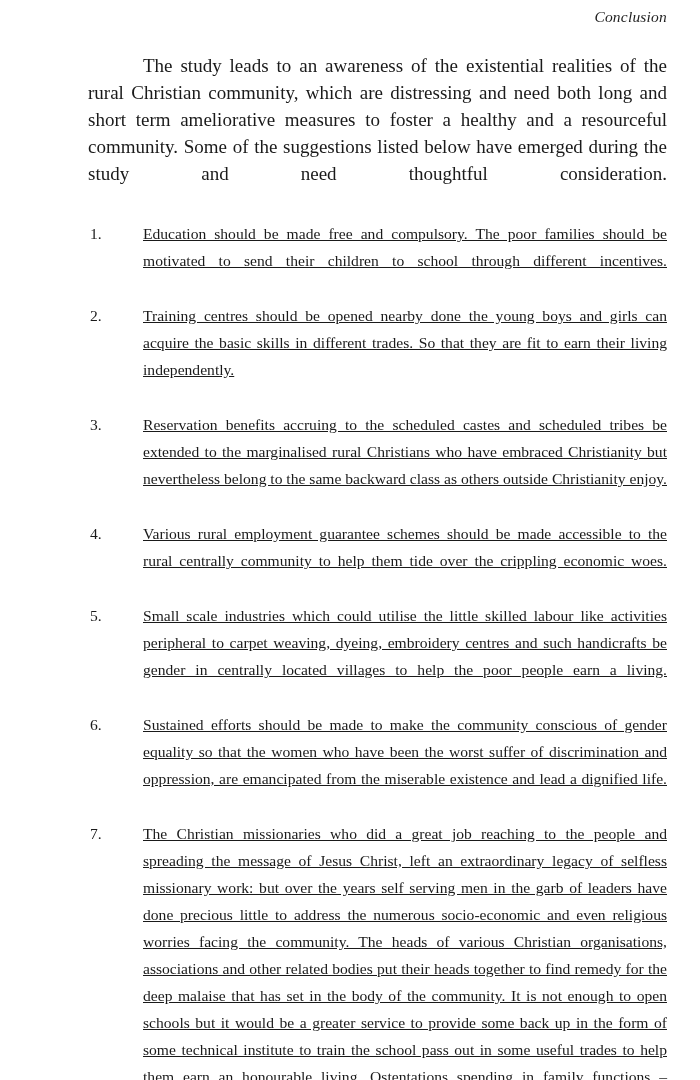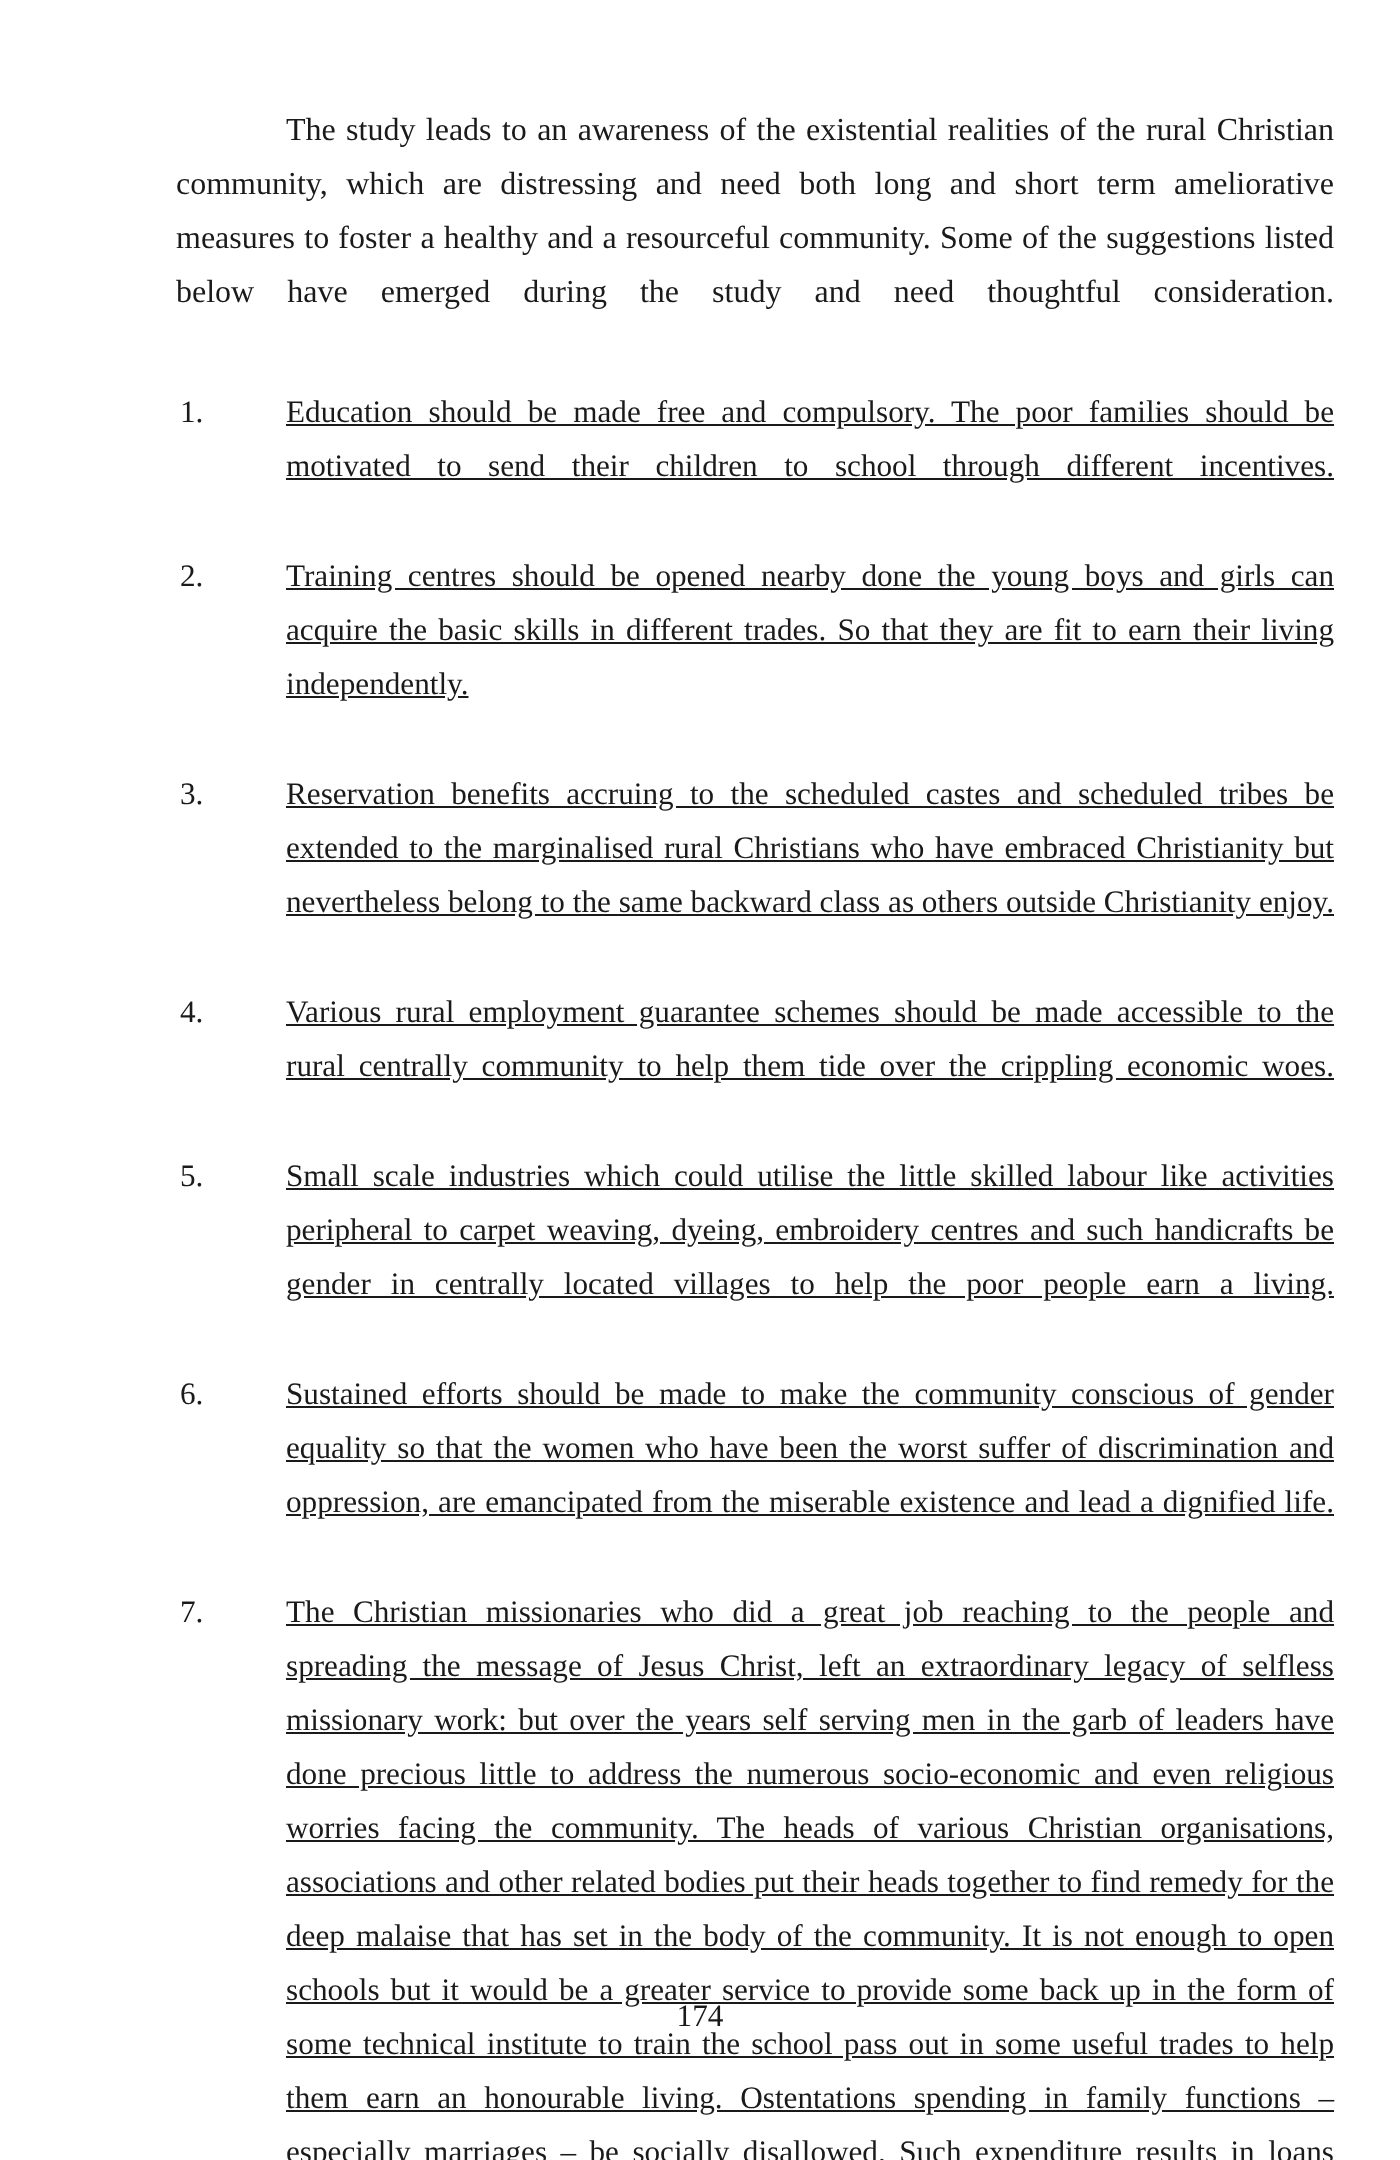--- a/index.html
+++ b/index.html
@@ -39,21 +39,21 @@
     top: 52px;
     left: 88px;
     width: 579px;
   }
 
   .lead-para {
     margin: 0 0 6px 0;
     text-align: justify;
     text-justify: inter-word;
     text-indent: 55px;
-    font-size: 16px;
+    font-size: 19px;
     line-height: 27px;
     color: #1a1a1a;
     -webkit-font-smoothing: antialiased;
   }
 
   .suggestion-list {
     margin: 0;
     padding: 0;
     list-style: none;
   }
@@ -102,20 +102,21 @@
     text-align: center;
     font-size: 15.6px;
     color: #1a1a1a;
   }
 </style>
 </head>
 <body>
 
 <div class="page">
 
+  <div class="running-head">Conclusion</div>
 
   <div class="body-block">
 
     <p class="lead-para">The study leads to an awareness of the existential realities of the rural Christian community, which are distressing and need both long and short term ameliorative measures to foster a healthy and a resourceful community. Some of the suggestions listed below have emerged during the study and need thoughtful consideration.</p>
 
     <ol class="suggestion-list">
 
       <li class="suggestion-item">
         <span class="item-number">1.</span>
         <span class="item-text">Education should be made free and compulsory. The poor families should be motivated to send their children to school through different incentives.</span>
@@ -147,15 +148,14 @@
       </li>
 
       <li class="suggestion-item">
         <span class="item-number">7.</span>
         <span class="item-text">The Christian missionaries who did a great job reaching to the people and spreading the message of Jesus Christ, left an extraordinary legacy of selfless missionary work: but over the years self serving men in the garb of leaders have done precious little to address the numerous socio-economic and even religious worries facing the community. The heads of various Christian organisations, associations and other related bodies put their heads together to find remedy for the deep malaise that has set in the body of the community. It is not enough to open schools but it would be a greater service to provide some back up in the form of some technical institute to train the school pass out in some useful trades to help them earn an honourable living. Ostentations spending in family functions – especially marriages – be socially disallowed. Such expenditure results in loans</span>
       </li>
 
     </ol>
   </div>
 
-  <div class="folio">174</div>
 
 </div>
 
 </body></html>

